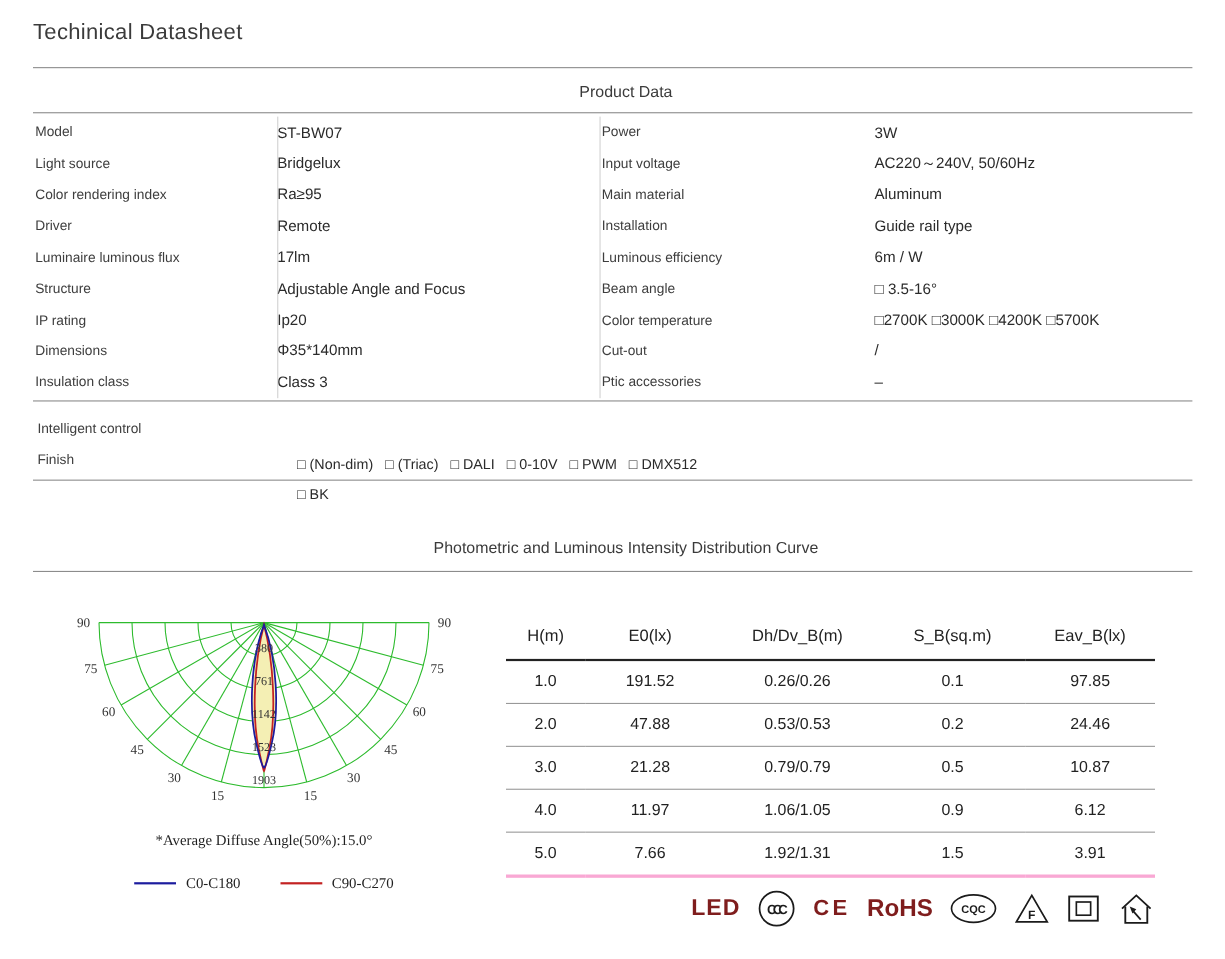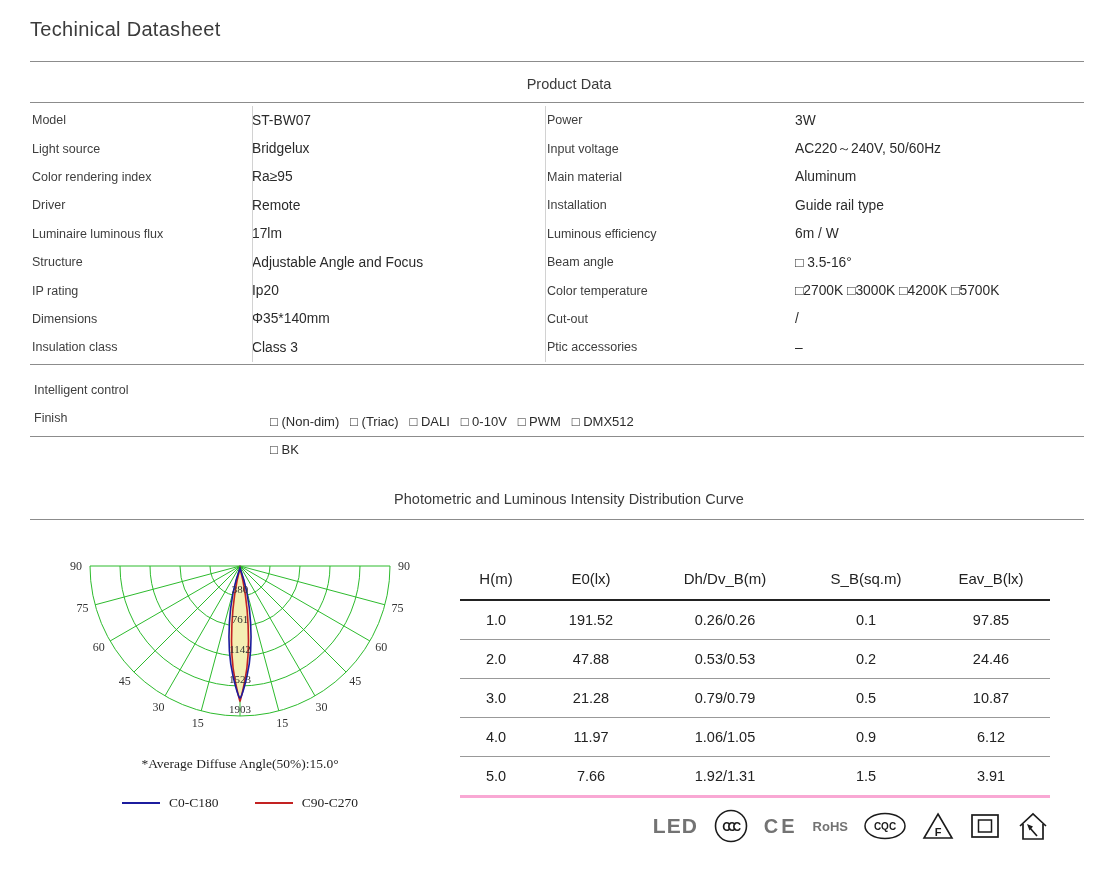--- a/index.html
+++ b/index.html
@@ -28,24 +28,24 @@
   .leg-line{display:inline-block;width:38px;height:0;border-top:2px solid #000;}
   .leg-c0{border-color:#1c1c9e;}
   .leg-c90{border-color:#c32222;}
   
   .ptable{position:absolute;left:460px;top:558px;}
   table.pt{border-collapse:collapse;table-layout:fixed;width:590px;text-align:center;color:#222;}
   table.pt th{font-weight:normal;font-size:15px;height:39px;border-bottom:2px solid #222;}
   table.pt td{font-size:14.5px;height:36px;border-bottom:1px solid #999;}
   table.pt tr.last td{border-bottom:3px solid #f9a8d4;}
   
-  .certs{position:absolute;right:64px;top:804px;height:44px;display:flex;align-items:center;gap:15px;color:#737373;}
+  .certs{position:absolute;right:64px;top:804px;height:44px;display:flex;align-items:center;gap:15px;color:#7f1d1d;}
   .led{font-size:21px;font-weight:bold;letter-spacing:1px;}
   .cemark{font-size:20px;font-weight:bold;letter-spacing:3px;}
-  .rohs{font-size:13px;font-weight:bold;}
+  .rohs{font-size:22px;font-weight:bold;}
   .certs svg{display:block;}
   .bottom-bar{position:absolute;left:30px;top:864px;width:1054px;height:3px;background:#161616;}
   .chart-label{font-family:"Liberation Serif",serif;fill:#333;}
 </style>
 </head>
 <body>
 
 <div class="page">
 
   <div class="title">Techinical Datasheet</div>

